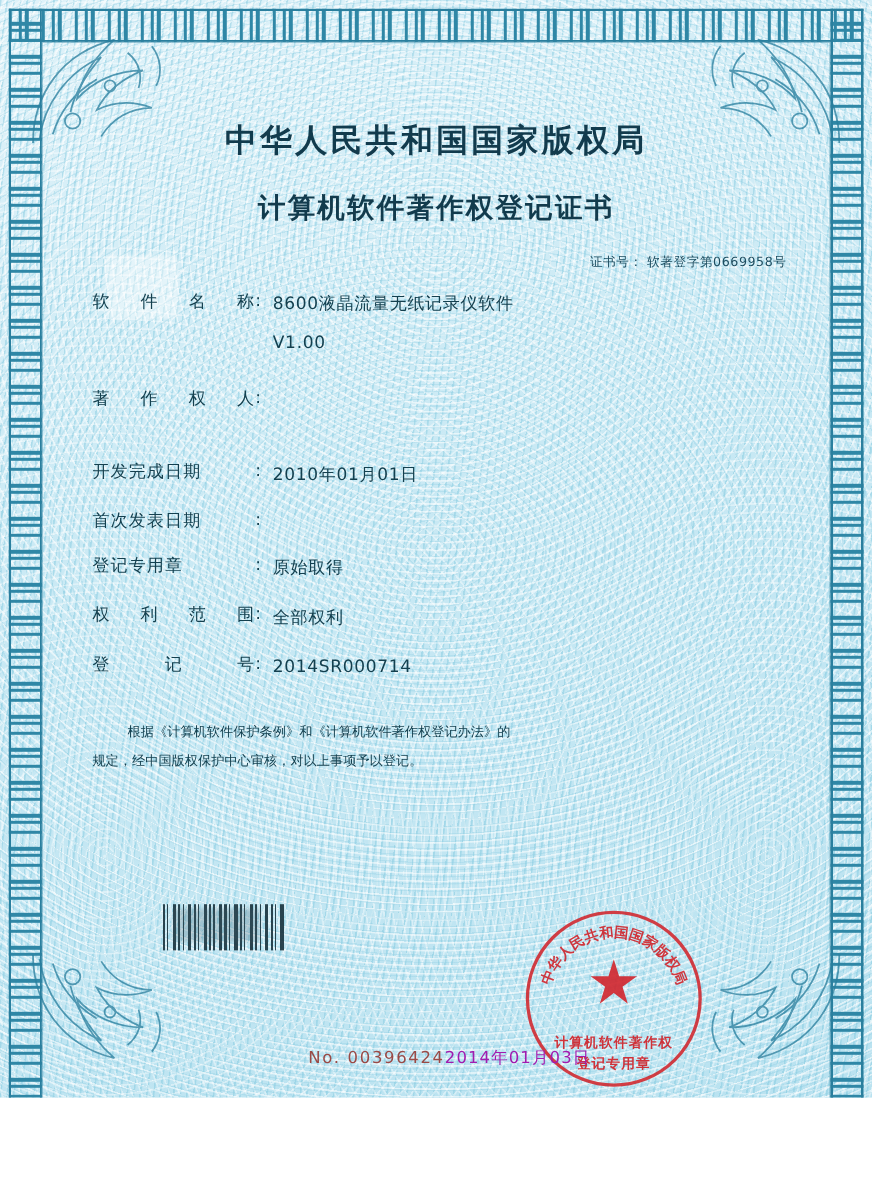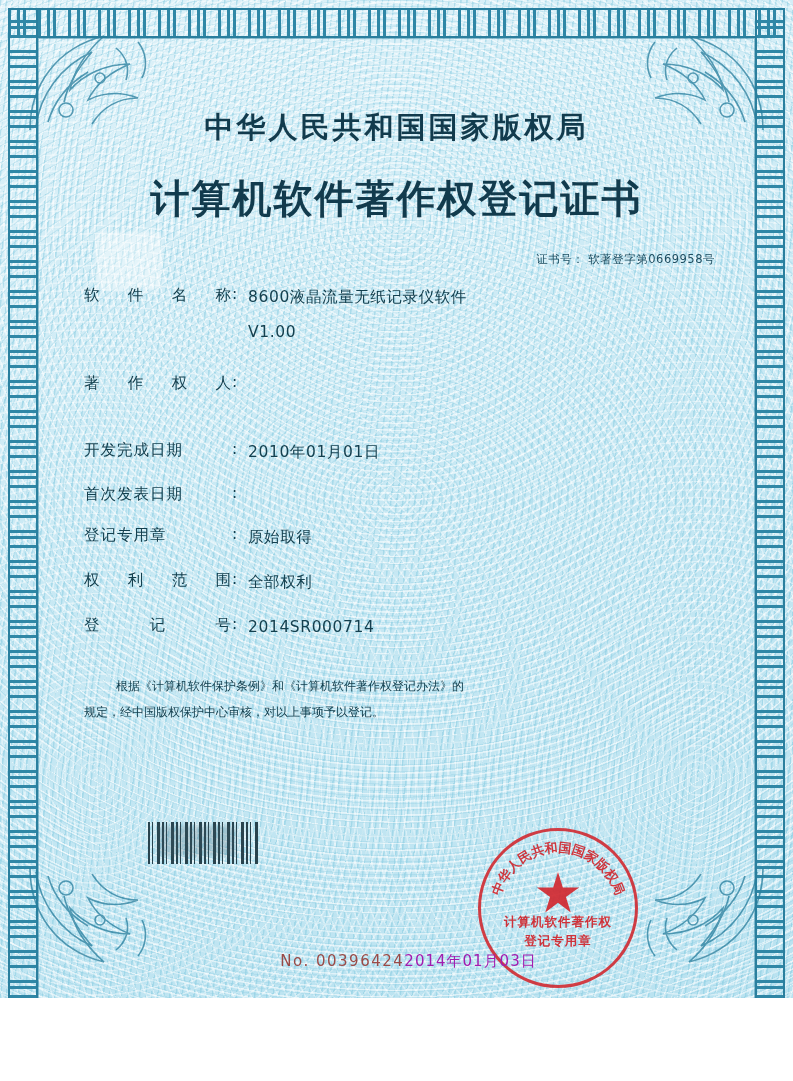--- a/index.html
+++ b/index.html
@@ -110,21 +110,21 @@
     text-align: center;
     color: #123b4d;
     font-weight: bold;
     letter-spacing: 3px;
   }
   .title-main {
     font-size: 29px;
     margin-top: 38px;
   }
   .title-sub {
-    font-size: 39px;
+    font-size: 25px;
     margin-top: 24px;
     letter-spacing: 2px;
   }
 
   .cert-no {
     margin-top: 26px;
     text-align: right;
     padding-right: 18px;
     font-size: 11.5px;
     color: #1d4d60;
@@ -225,21 +225,21 @@
     width: 44px;
     height: 44px;
     margin-left: -22px;
     background: #d0242b;
     clip-path: polygon(50% 0%, 61% 35%, 98% 35%, 68% 57%, 79% 92%, 50% 70%, 21% 92%, 32% 57%, 2% 35%, 39% 35%);
     opacity: .9;
   }
   .seal-lines {
     position: absolute;
     left: 0; right: 0;
-    top: 84px;
+    top: 110px;
     text-align: center;
     color: #d0242b;
     font-size: 12.5px;
     line-height: 1.55;
     font-weight: bold;
     letter-spacing: 1px;
     opacity: .92;
   }
   .seal-arc {
     position: absolute;

